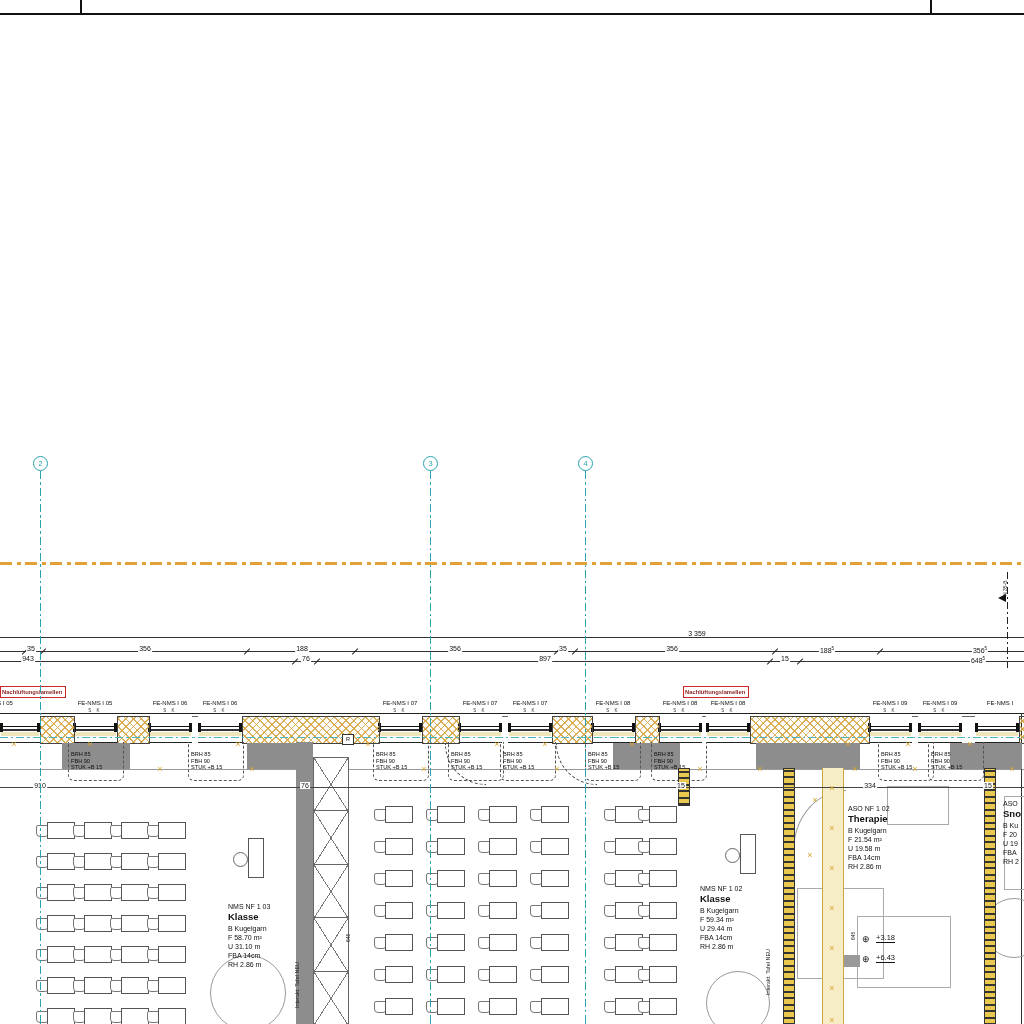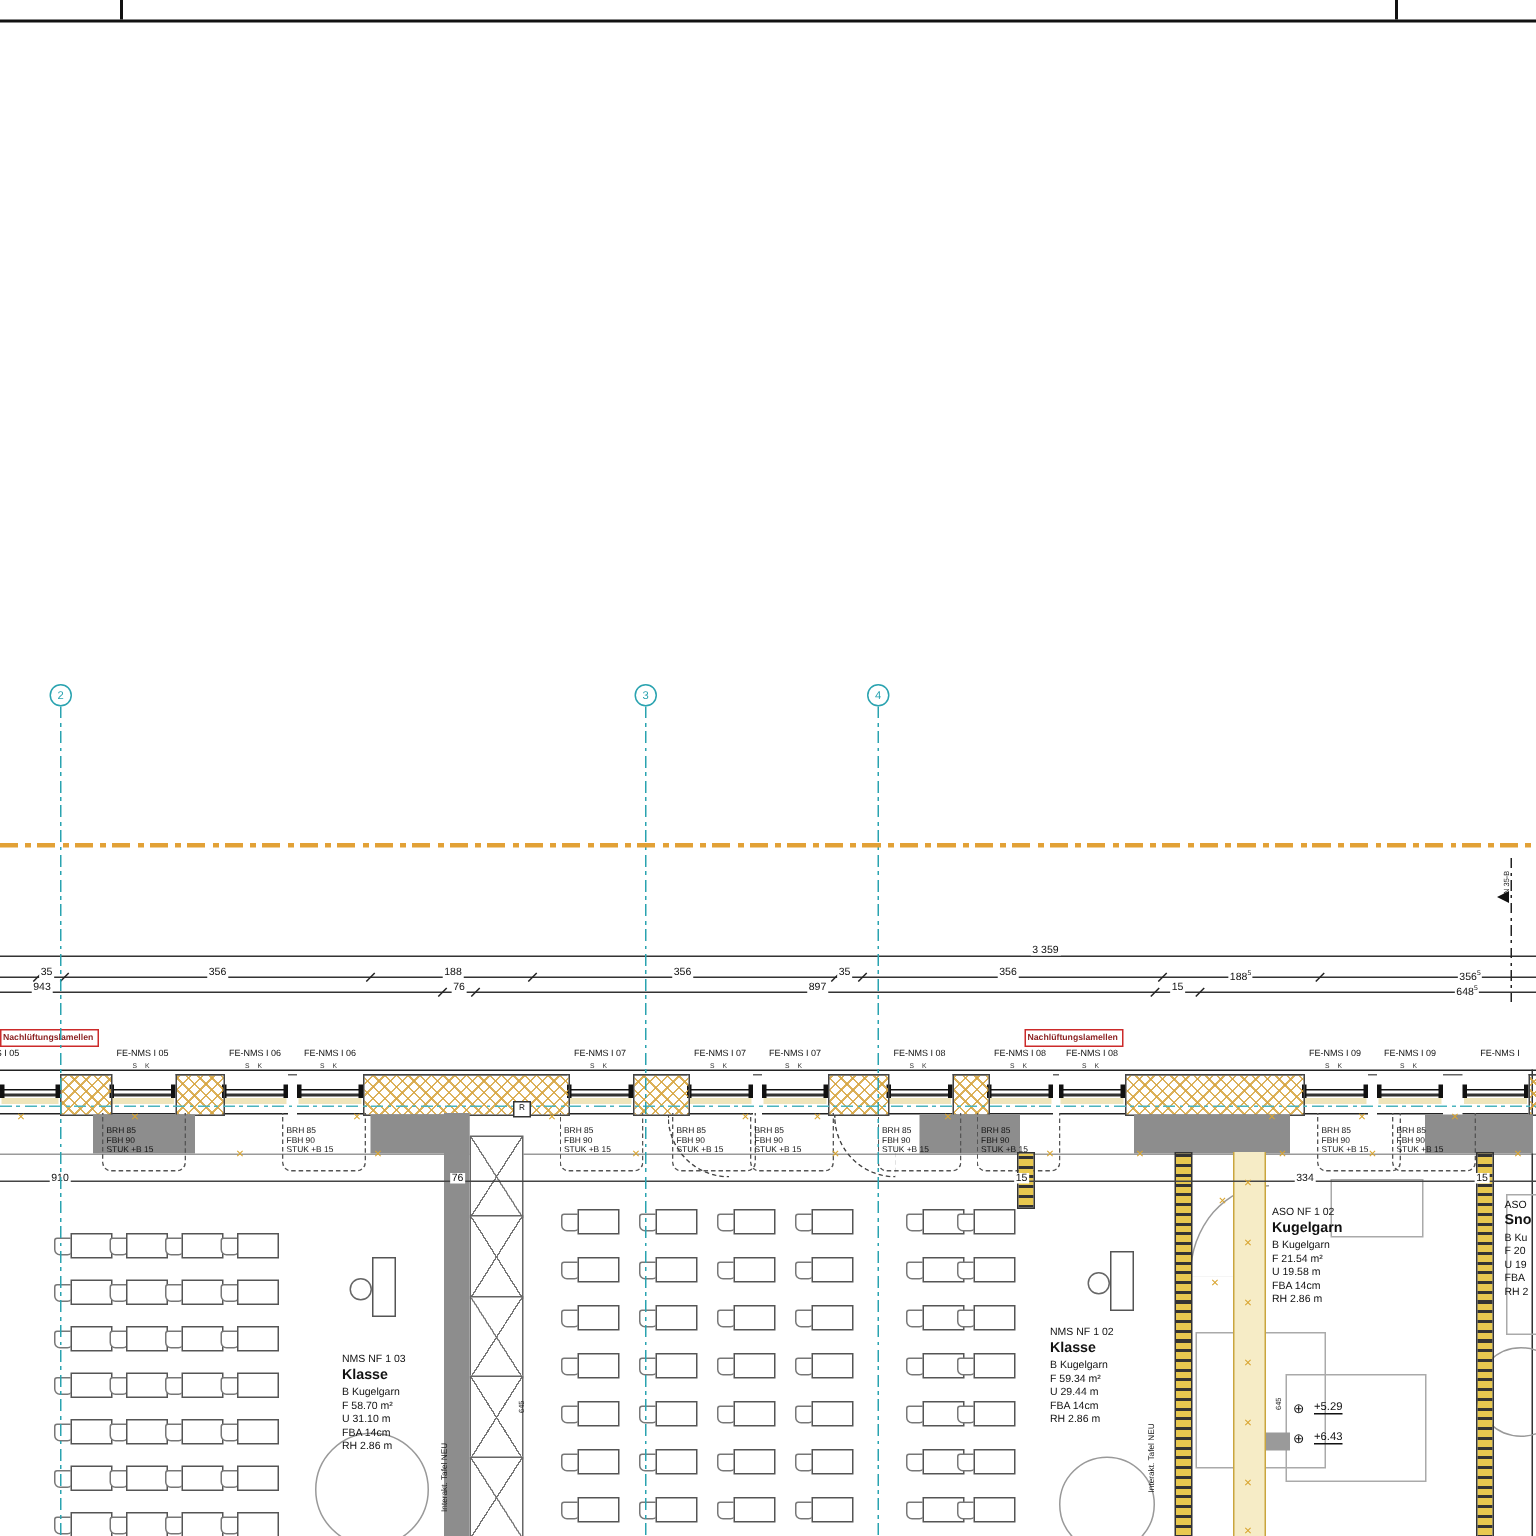--- a/index.html
+++ b/index.html
@@ -395,35 +395,35 @@
     <div class="abs rl" style="left: 228px; top: 952px;">FBA  14cm</div>
     <div class="abs rl" style="left: 228px; top: 961px;">RH  2.86 m</div>
     <div class="abs rl" style="left: 700px; top: 885px;">NMS NF 1 02</div>
     <div class="abs rt" style="left: 700px; top: 894px;">Klasse</div>
     <div class="abs rl" style="left: 700px; top: 907px;">B  Kugelgarn</div>
     <div class="abs rl" style="left: 700px; top: 916px;">F  59.34 m²</div>
     <div class="abs rl" style="left: 700px; top: 925px;">U  29.44 m</div>
     <div class="abs rl" style="left: 700px; top: 934px;">FBA  14cm</div>
     <div class="abs rl" style="left: 700px; top: 943px;">RH  2.86 m</div>
     <div class="abs rl" style="left: 848px; top: 805px;">ASO NF 1 02</div>
-    <div class="abs rt" style="left: 848px; top: 814px;">Kugelgarn</div>
+    <div class="abs rt" style="left: 848px; top: 814px;">Therapie</div>
     <div class="abs rl" style="left: 848px; top: 827px;">B  Kugelgarn</div>
     <div class="abs rl" style="left: 848px; top: 836px;">F  21.54 m²</div>
     <div class="abs rl" style="left: 848px; top: 845px;">U  19.58 m</div>
     <div class="abs rl" style="left: 848px; top: 854px;">FBA  14cm</div>
     <div class="abs rl" style="left: 848px; top: 863px;">RH  2.86 m</div>
     <div class="abs rl" style="left: 1003px; top: 800px;">ASO</div>
     <div class="abs rt" style="left: 1003px; top: 809px;">Sno</div>
     <div class="abs rl" style="left: 1003px; top: 822px;">B  Ku</div>
     <div class="abs rl" style="left: 1003px; top: 831px;">F  20</div>
     <div class="abs rl" style="left: 1003px; top: 840px;">U  19</div>
     <div class="abs rl" style="left: 1003px; top: 849px;">FBA</div>
     <div class="abs rl" style="left: 1003px; top: 858px;">RH  2</div>
     <div class="abs lvlsym" style="left: 862px; top: 935px;">⊕</div>
-    <div class="abs lvl" style="left: 876px; top: 934px;">+5.29</div>
+    <div class="abs lvl" style="left: 876px; top: 934px;">+3.18</div>
     <div class="abs lvlsym" style="left: 862px; top: 955px;">⊕</div>
     <div class="abs lvl" style="left: 876px; top: 954px;">+6.43</div>
     <div class="abs vtext" style="left: 294px; top: 928px; height: 80px;">Interakt. Tafel NEU</div>
     <div class="abs vtext" style="left: 765px; top: 915px; height: 80px;">Interakt. Tafel NEU</div>
     <div class="abs vtext" style="left: 345px; top: 922px; height: 20px; font-size: 5px;">645</div>
     <div class="abs vtext" style="left: 850px; top: 920px; height: 20px; font-size: 5px;">645</div>
     <div class="abs rbox" style="left: 342px; top: 734px; width: 10px; height: 9px;">R</div>
     <div class="abs xm" style="left: 14px; top: 744px;">×</div>
     <div class="abs xm" style="left: 90px; top: 744px;">×</div>
     <div class="abs xm" style="left: 238px; top: 744px;">×</div>

